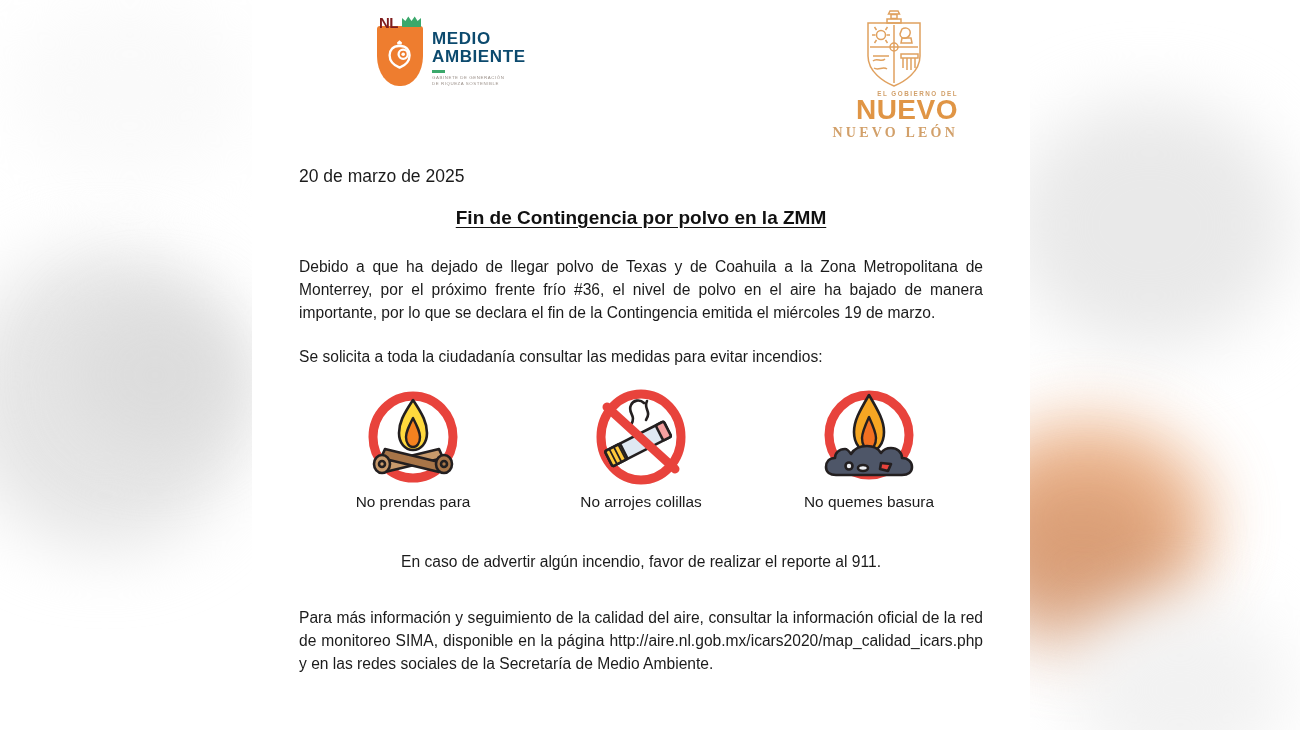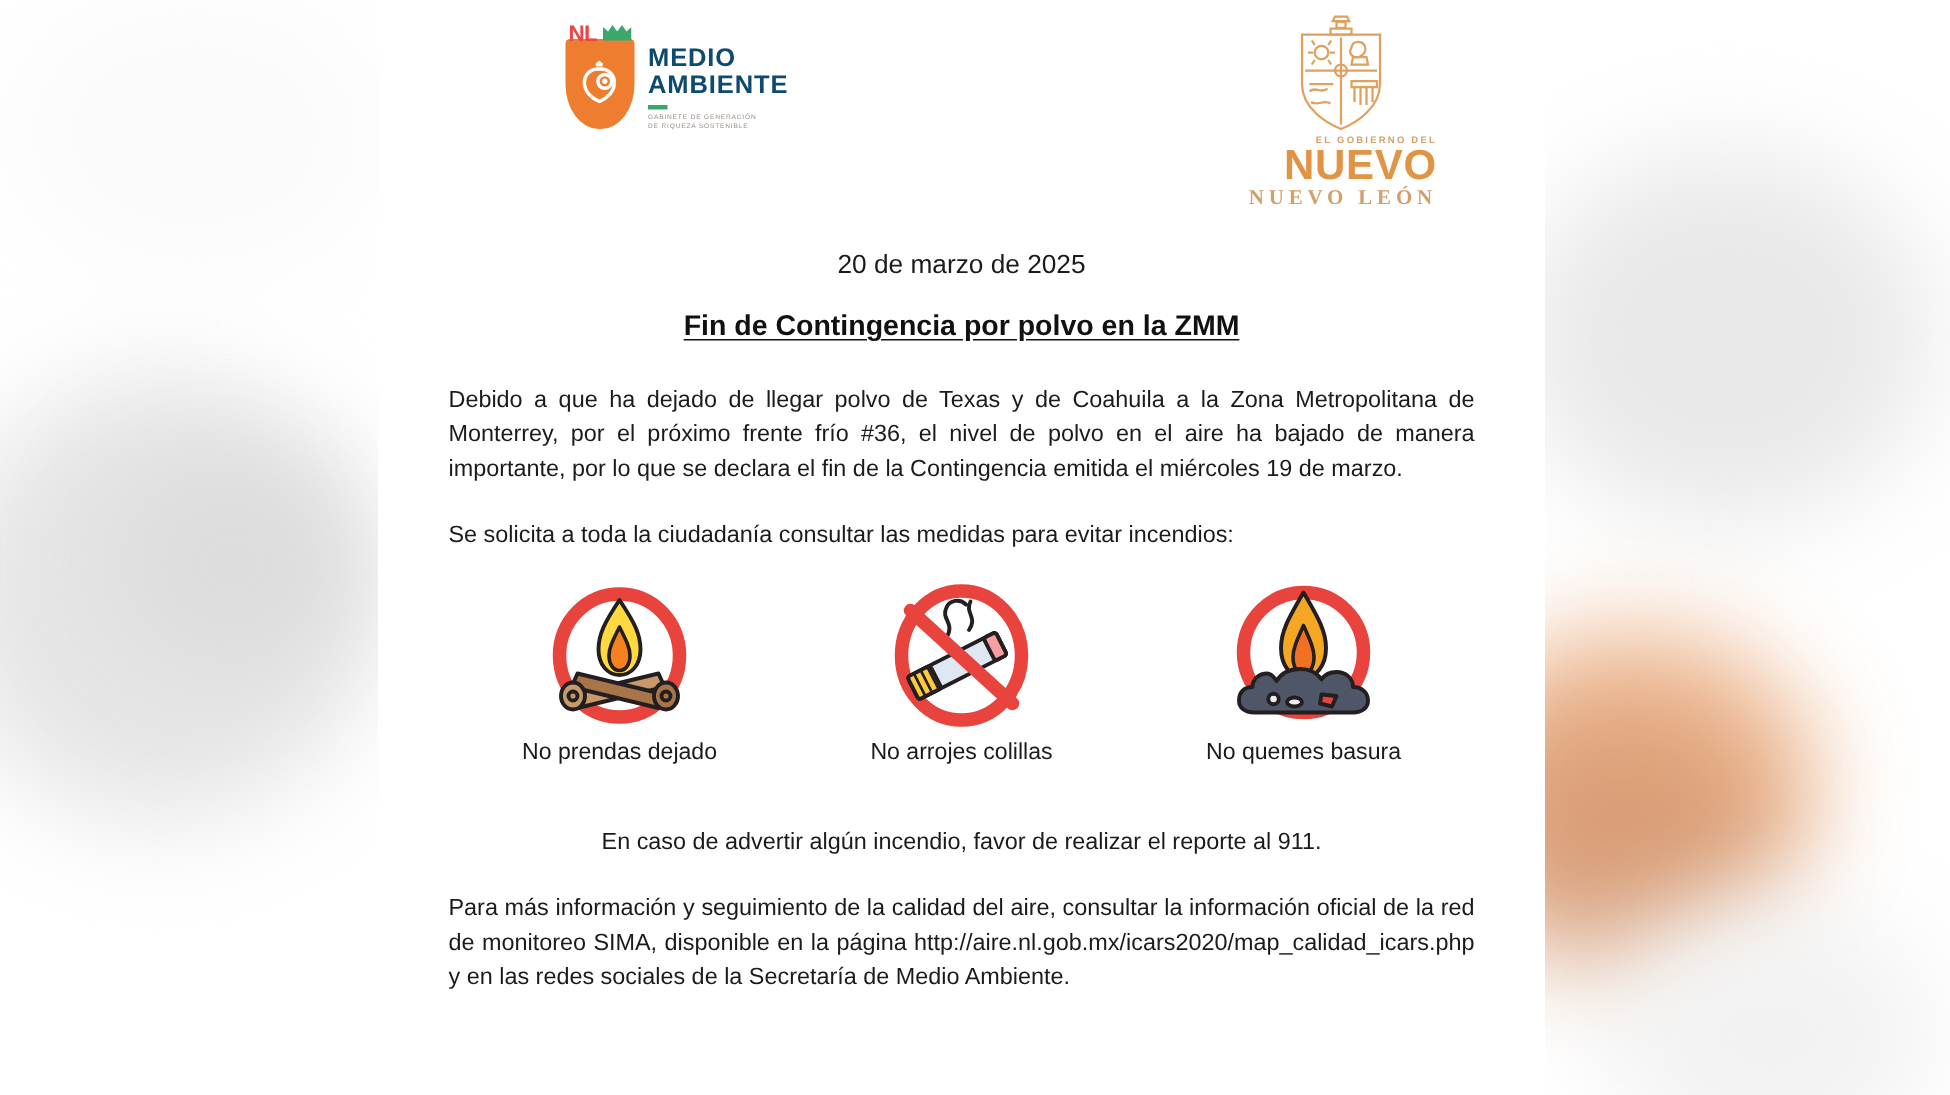--- a/index.html
+++ b/index.html
@@ -30,21 +30,21 @@
 
   .medio { position:absolute; left:78px; top:14px; display:flex; align-items:flex-start; gap:9px; }
   .shield-wrap { position:relative; width:46px; height:72px; }
   .shield {
     position:absolute; left:0; top:12px; width:46px; height:60px;
     background:#ee7d2f;
     border-radius:3px 3px 22px 22px / 3px 3px 30px 30px;
   }
   .nl-text {
     position:absolute; left:2px; top:0px;
-    font-size:15px; font-weight:bold; color:#ef4444; letter-spacing:-0.5px;
+    font-size:15px; font-weight:bold; color:#7f1d1d; letter-spacing:-0.5px;
     font-family:"Liberation Sans", sans-serif;
   }
   .crown { position:absolute; left:25px; top:2px; }
   .inner-mark { position:absolute; left:11px; top:26px; }
 
   .medio-txt { padding-top:16px; }
   .medio-txt .l1, .medio-txt .l2 {
     font-size:17px; font-weight:bold; color:#0c4a6e;
     letter-spacing:0.6px; line-height:1.08;
     font-family:"Liberation Sans", sans-serif;
@@ -64,35 +64,35 @@
     font-size:28px; color:#e09545; font-weight:bold; letter-spacing:0.5px;
     line-height:0.95; font-family:"Liberation Sans", sans-serif;
   }
   .gob .sub2 {
     font-size:14px; color:#d2a06a; letter-spacing:3.2px; font-weight:bold;
     margin-top:1px; font-family:Liberation Serif, serif;
   }
 
   
   .date {
-    text-align:center; font-size:17.5px; color:#1b1b1b;
+    text-align:left; font-size:17.5px; color:#1b1b1b;
     margin-top:16px; font-family:"Liberation Sans", sans-serif;
   }
   .title {
     text-align:center; font-size:19px; font-weight:bold; color:#111;
     text-decoration:underline; text-underline-offset:3px;
     margin-top:20px; font-family:"Liberation Sans", sans-serif;
   }
   .para {
     text-align:justify; font-size:15.6px; color:#1b1b1b;
     line-height:1.47; margin-top:27px;
     font-family:"Liberation Sans", sans-serif;
   }
   .para.p2 { text-align:left; margin-top:21px; }
-  .para.p4 { margin-top:24px; }
+  .para.p4 { margin-top:36px; }
   .center-line {
     text-align:center; font-size:15.6px; color:#1b1b1b;
     margin-top:40px; font-family:"Liberation Sans", sans-serif;
   }
 
   
   .icons { display:flex; margin-top:16px; }
   .icon-cell { flex:1; text-align:center; }
   .icon-art { height:104px; display:flex; align-items:center; justify-content:center; }
   .icon-cap {
@@ -190,21 +190,21 @@
             <g stroke="#231f20" stroke-width="2.6" stroke-linejoin="round">
               <path d="M18 76 l58 -14 l4 9 l-58 14 Z" fill="#c89a6b"></path>
               <path d="M22 62 l58 14 l-4 9 l-58 -14 Z" fill="#a87548"></path>
               <ellipse cx="19" cy="77" rx="8" ry="9" fill="#c89a6b"></ellipse>
               <ellipse cx="81" cy="77" rx="8" ry="9" fill="#a87548"></ellipse>
               <circle cx="19" cy="77" r="3" fill="none"></circle>
               <circle cx="81" cy="77" r="3" fill="none"></circle>
             </g>
           </svg>
         </div>
-        <div class="icon-cap">No prendas dejado</div>
+        <div class="icon-cap">No prendas para</div>
       </div>
 
       <div class="icon-cell">
         <div class="icon-art">
           <svg width="100" height="100" viewBox="0 0 100 100">
             <ellipse cx="50" cy="50" rx="40" ry="43" fill="none" stroke="#e8433c" stroke-width="9"></ellipse>
             <g transform="rotate(-27 50 56)">
               <rect x="14" y="47" width="66" height="17" rx="2" fill="#dfe8f2" stroke="#231f20" stroke-width="2.6"></rect>
               <rect x="14" y="47" width="17" height="17" rx="2" fill="#ffc93c" stroke="#231f20" stroke-width="2.6"></rect>
               <path d="M19 47 v17 M24 47 v17 M29 47 v17" stroke="#231f20" stroke-width="1.8"></path>

